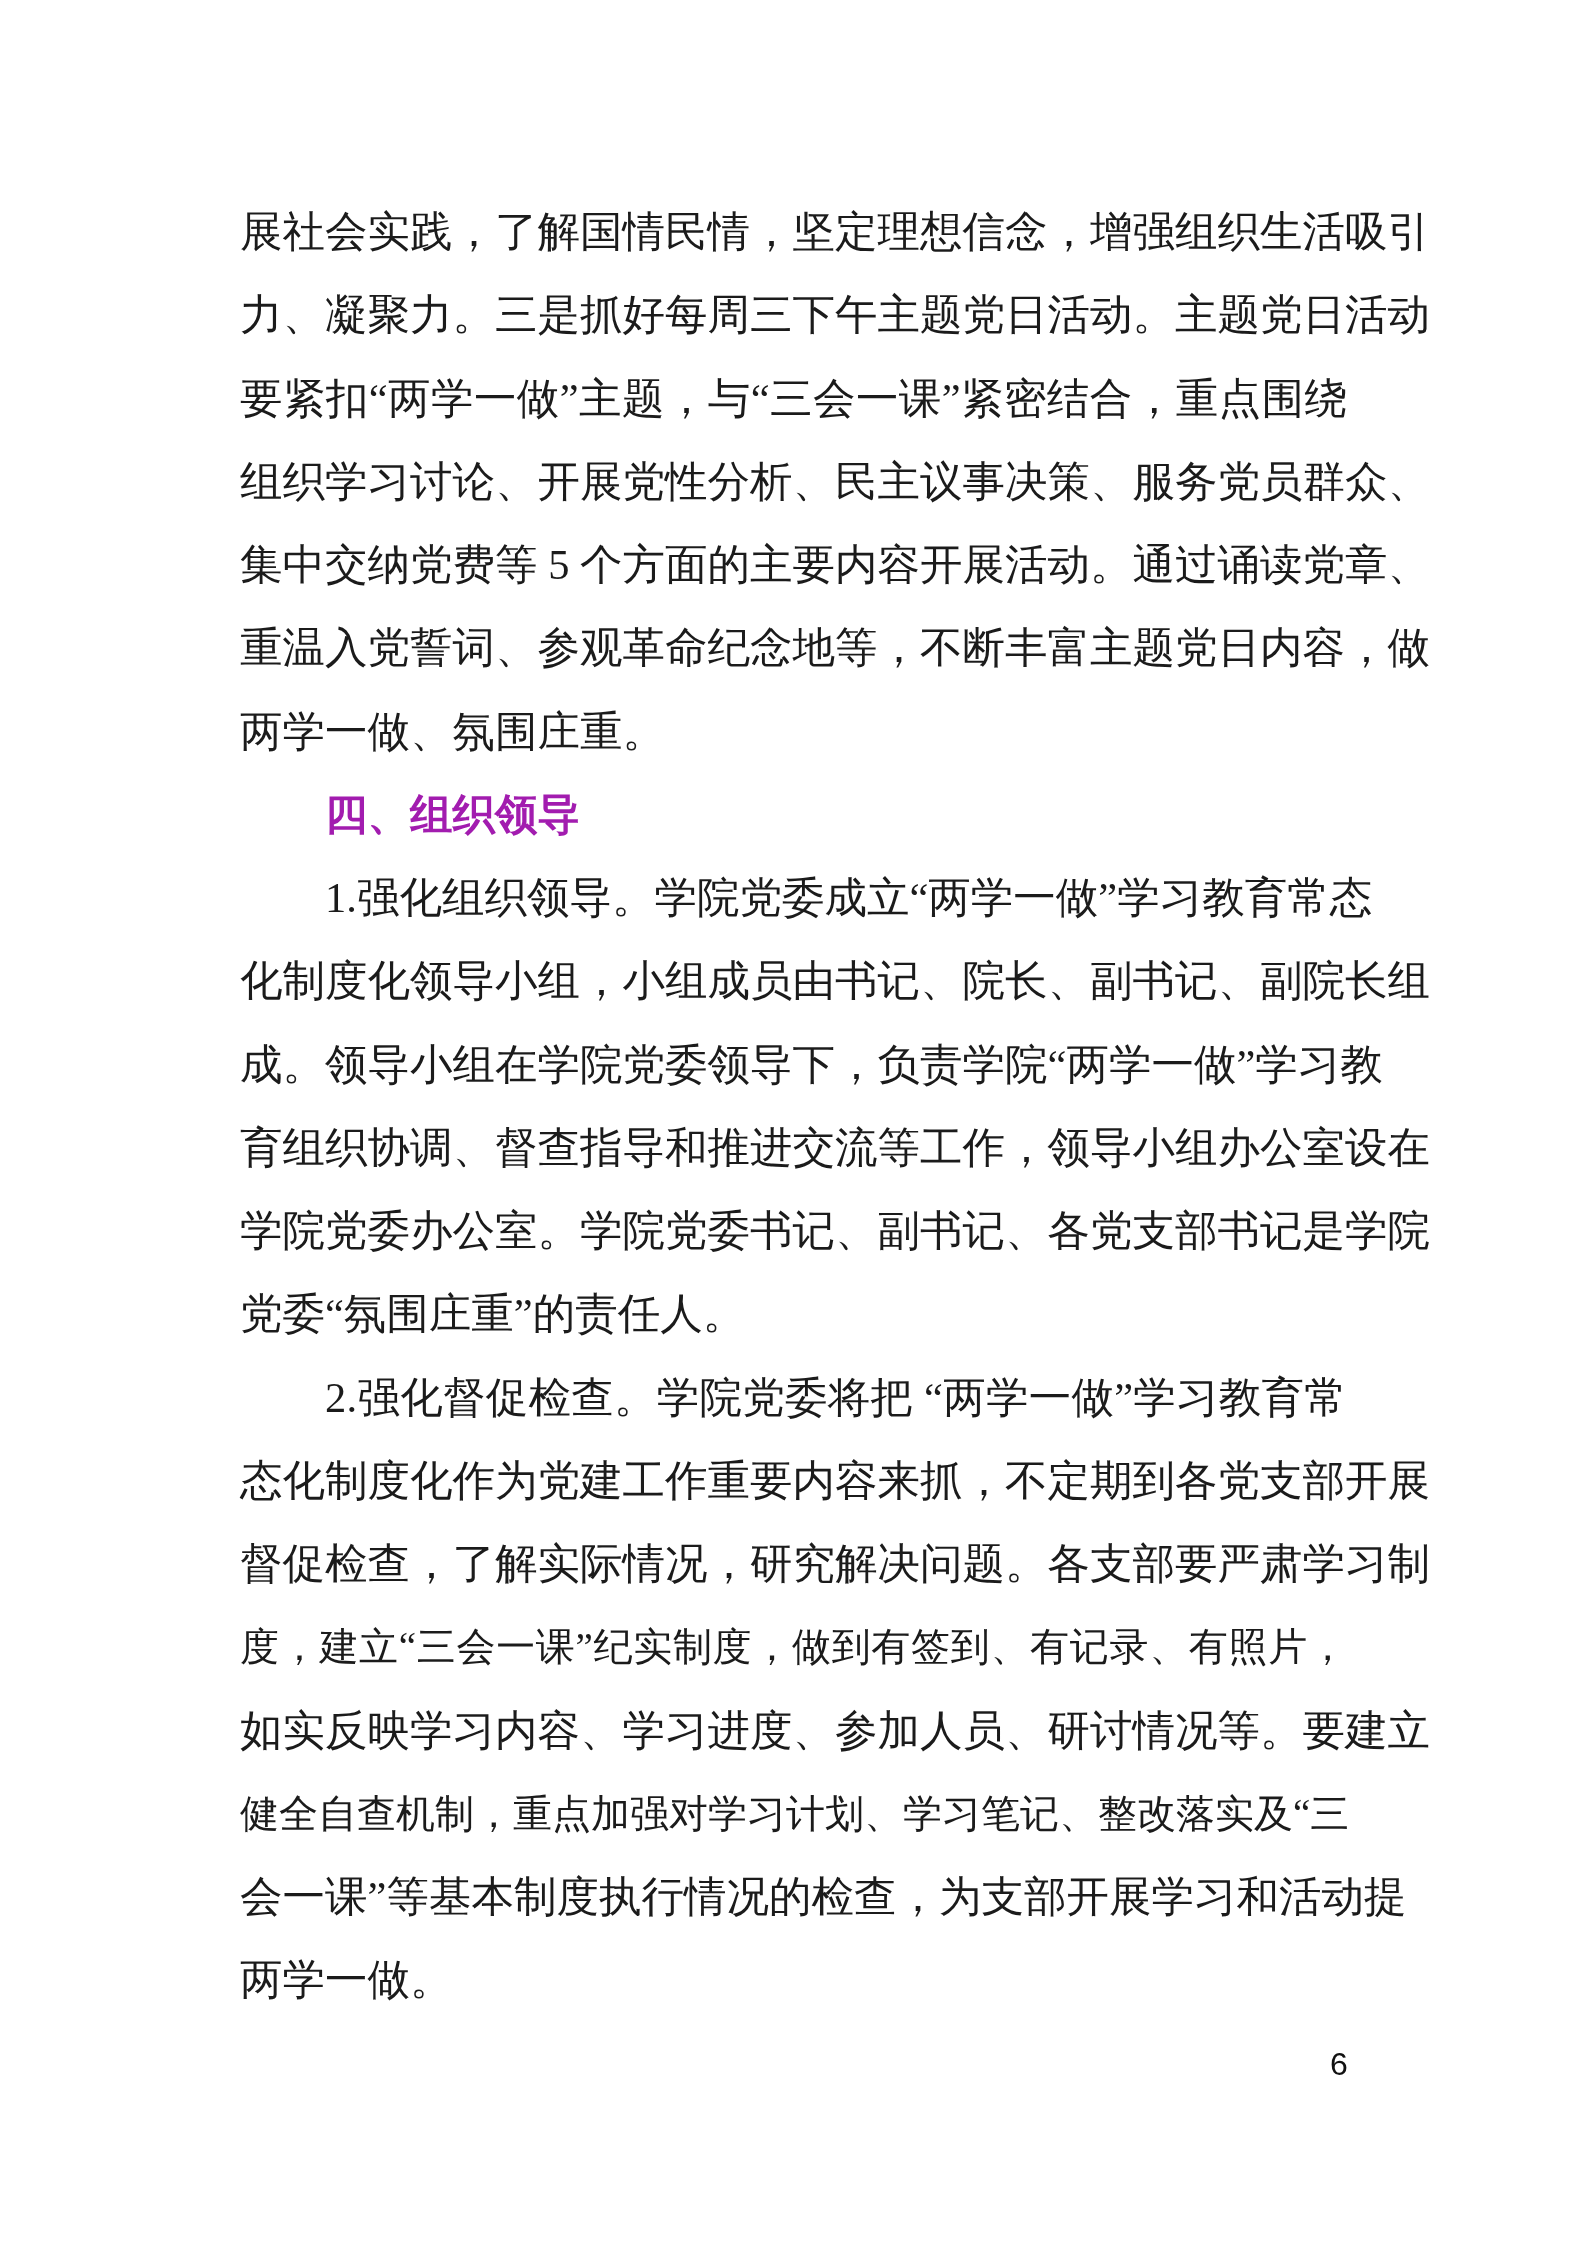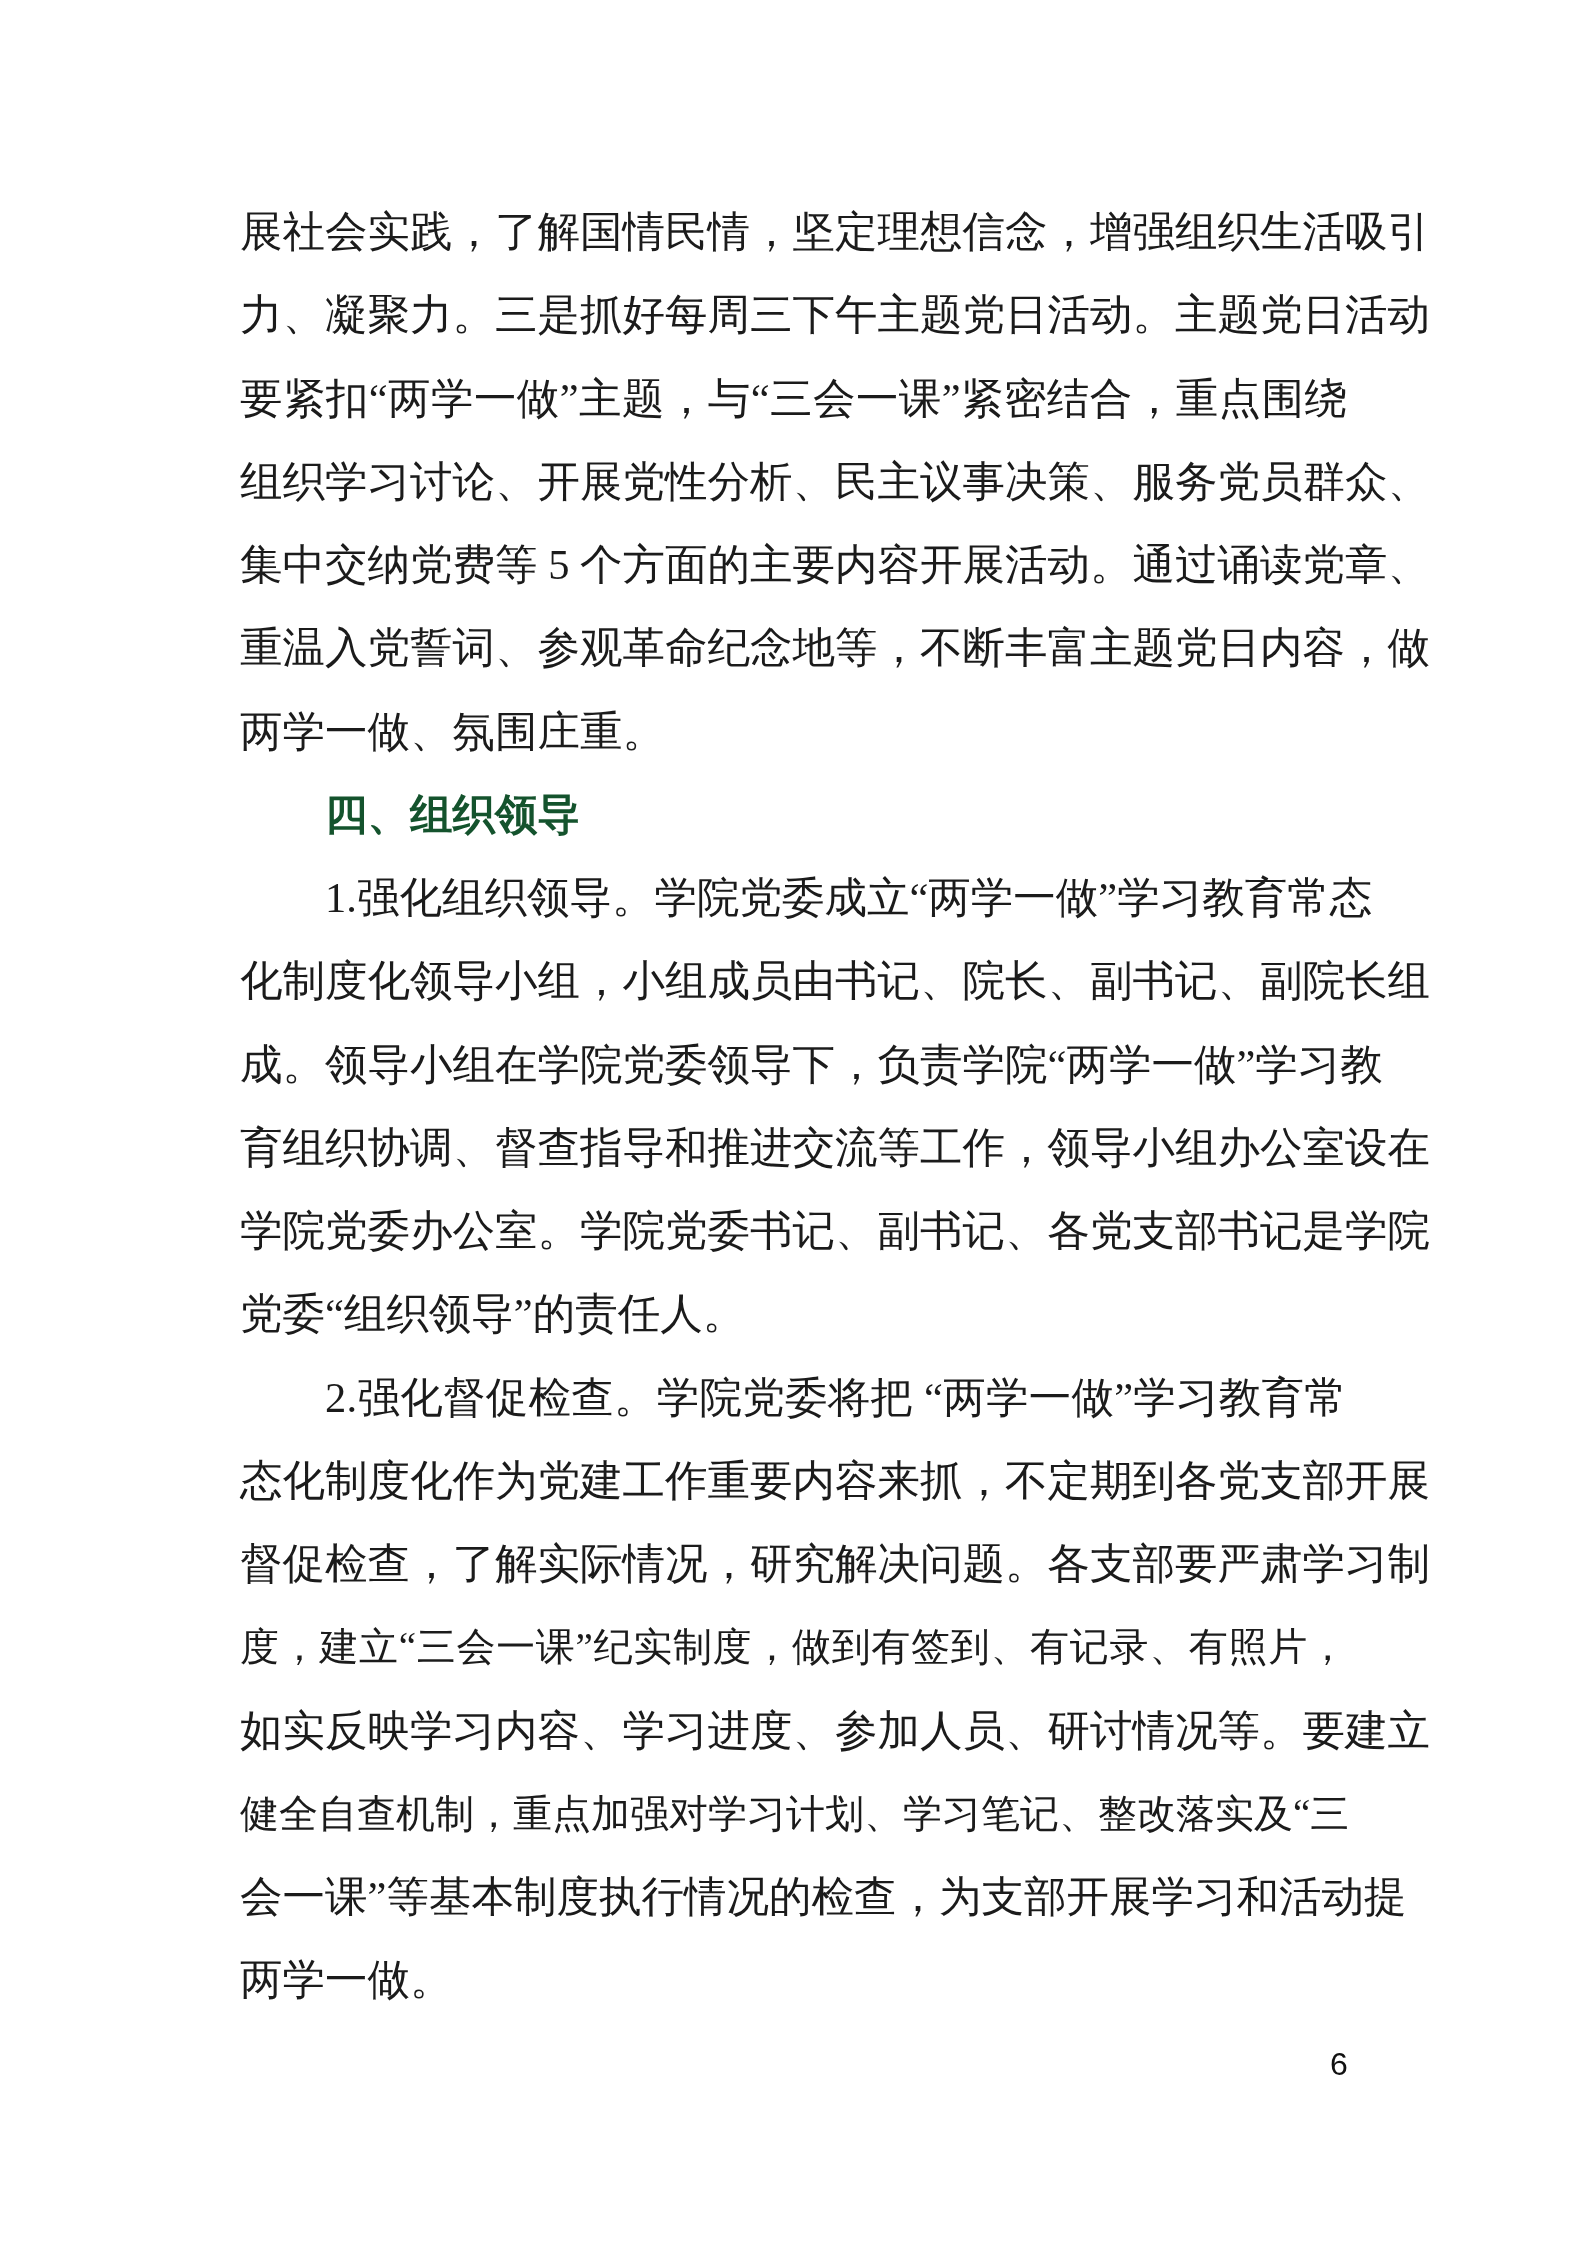--- a/index.html
+++ b/index.html
@@ -38,21 +38,21 @@
     align-items: baseline;
   }
   .j span { display: inline-block; }
   
   .indent { padding-left: 85px; }
   
   .tight { font-size: 39px; }
   .heading {
     padding-left: 85px;
     font-weight: 700;
-    color: #14532d;
+    color: #a21caf;
   }
   .page-number {
     position: absolute;
     left: 1330px;
     top: 2046px;
     font-family: "Liberation Sans", "DejaVu Sans", sans-serif;
     font-size: 32px;
     line-height: 36px;
     color: #111111;
   }
@@ -388,21 +388,21 @@
         <span>各</span>
         <span>党</span>
         <span>支</span>
         <span>部</span>
         <span>书</span>
         <span>记</span>
         <span>是</span>
         <span>学</span>
         <span>院</span>
       </div>
-    <div class="line">党委“组织领导”的责任人。</div>
+    <div class="line">党委“氛围庄重”的责任人。</div>
     <div class="line j indent">
         <span>2</span>
         <span>.</span>
         <span>强</span>
         <span>化</span>
         <span>督</span>
         <span>促</span>
         <span>检</span>
         <span>查</span>
         <span>。</span>

